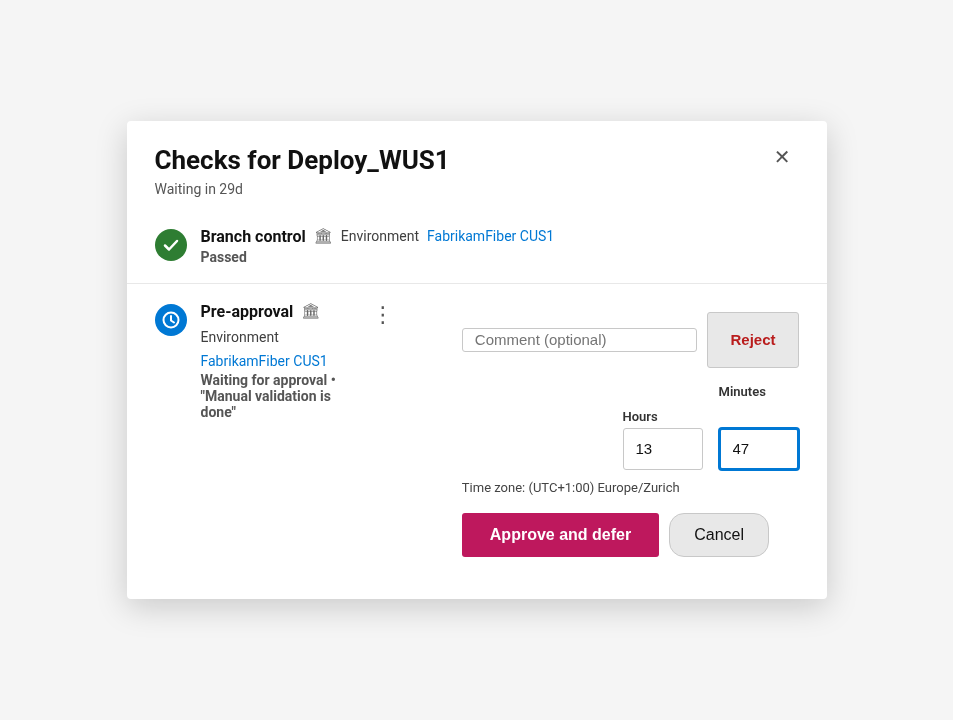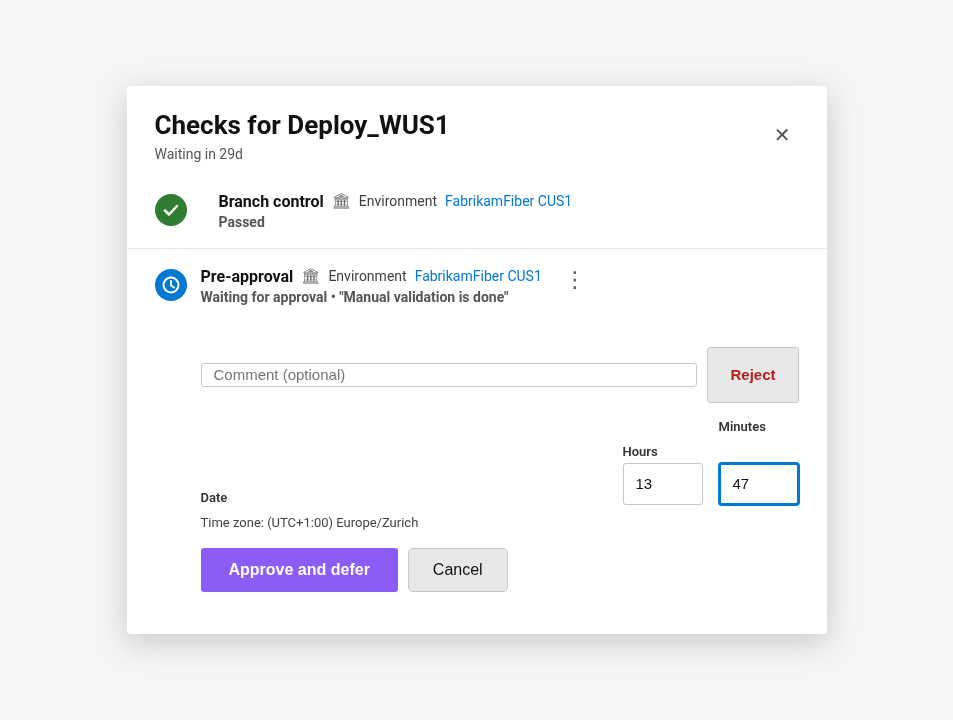--- a/index.html
+++ b/index.html
@@ -22,21 +22,21 @@
       width: 700px;
       max-width: 98vw;
       padding: 0;
       position: relative;
     }
     .modal-header {
       padding: 24px 28px 12px 28px;
       border-bottom: none;
       display: flex;
       justify-content: space-between;
-      align-items: center;
+      align-items: flex-start;
     }
     .modal-title {
       font-size: 26px;
       font-weight: 700;
       color: #111;
       line-height: 1.2;
     }
     .modal-subtitle {
       font-size: 14px;
       color: #555;
@@ -50,27 +50,27 @@
       color: #555;
       padding: 4px 8px;
       line-height: 1;
       margin-top: -2px;
     }
 
     .check-section {
       padding: 18px 28px;
       display: flex;
       align-items: flex-start;
-      gap: 32px;
+      gap: 14px;
     }
     .check-section.passed {
       border-bottom: 1px solid #e8e8e8;
     }
     .check-section.pending {
-      flex-direction: column;
+      flex-direction: row;
     }
     .check-row {
       display: flex;
       align-items: flex-start;
       gap: 14px;
     }
     .icon-circle {
       width: 32px;
       height: 32px;
       border-radius: 50%;
@@ -230,34 +230,34 @@
       margin-bottom: 18px;
     }
     .action-row {
       display: flex;
       gap: 10px;
       margin-top: 4px;
     }
     .approve-defer-btn {
       height: 44px;
       padding: 0 28px;
-      background: #8b5cf6;
+      background: #be185d;
       border: none;
       border-radius: 3px;
       font-size: 16px;
       font-weight: 700;
       color: #fff;
       cursor: pointer;
     }
     .cancel-btn {
       height: 44px;
       padding: 0 24px;
       background: #e8e8e8;
       border: 1px solid #c8c8c8;
-      border-radius: 5px;
+      border-radius: 15px;
       font-size: 16px;
       font-weight: 400;
       color: #111;
       cursor: pointer;
     }
 
     .modal-body {
       padding-bottom: 24px;
     }
   </style>
@@ -317,21 +317,20 @@
       </div>
 
       <div class="approval-form">
         <div class="comment-reject-row">
           <input type="text" class="comment-input" placeholder="Comment (optional)" style="">
           <button class="reject-btn">Reject</button>
         </div>
 
         <div class="date-time-row">
           <div class="field-group" style="flex:1;">
-            <label class="field-label">Date</label>
           </div>
           <div class="field-group">
             <label class="field-label">Hours</label>
             <input type="text" class="number-input" value="13" style="">
           </div>
           <div class="field-group">
             <label class="field-label">Minutes</label>
             <input type="text" class="number-input focused" value="47" style="">
           </div>
         </div>

